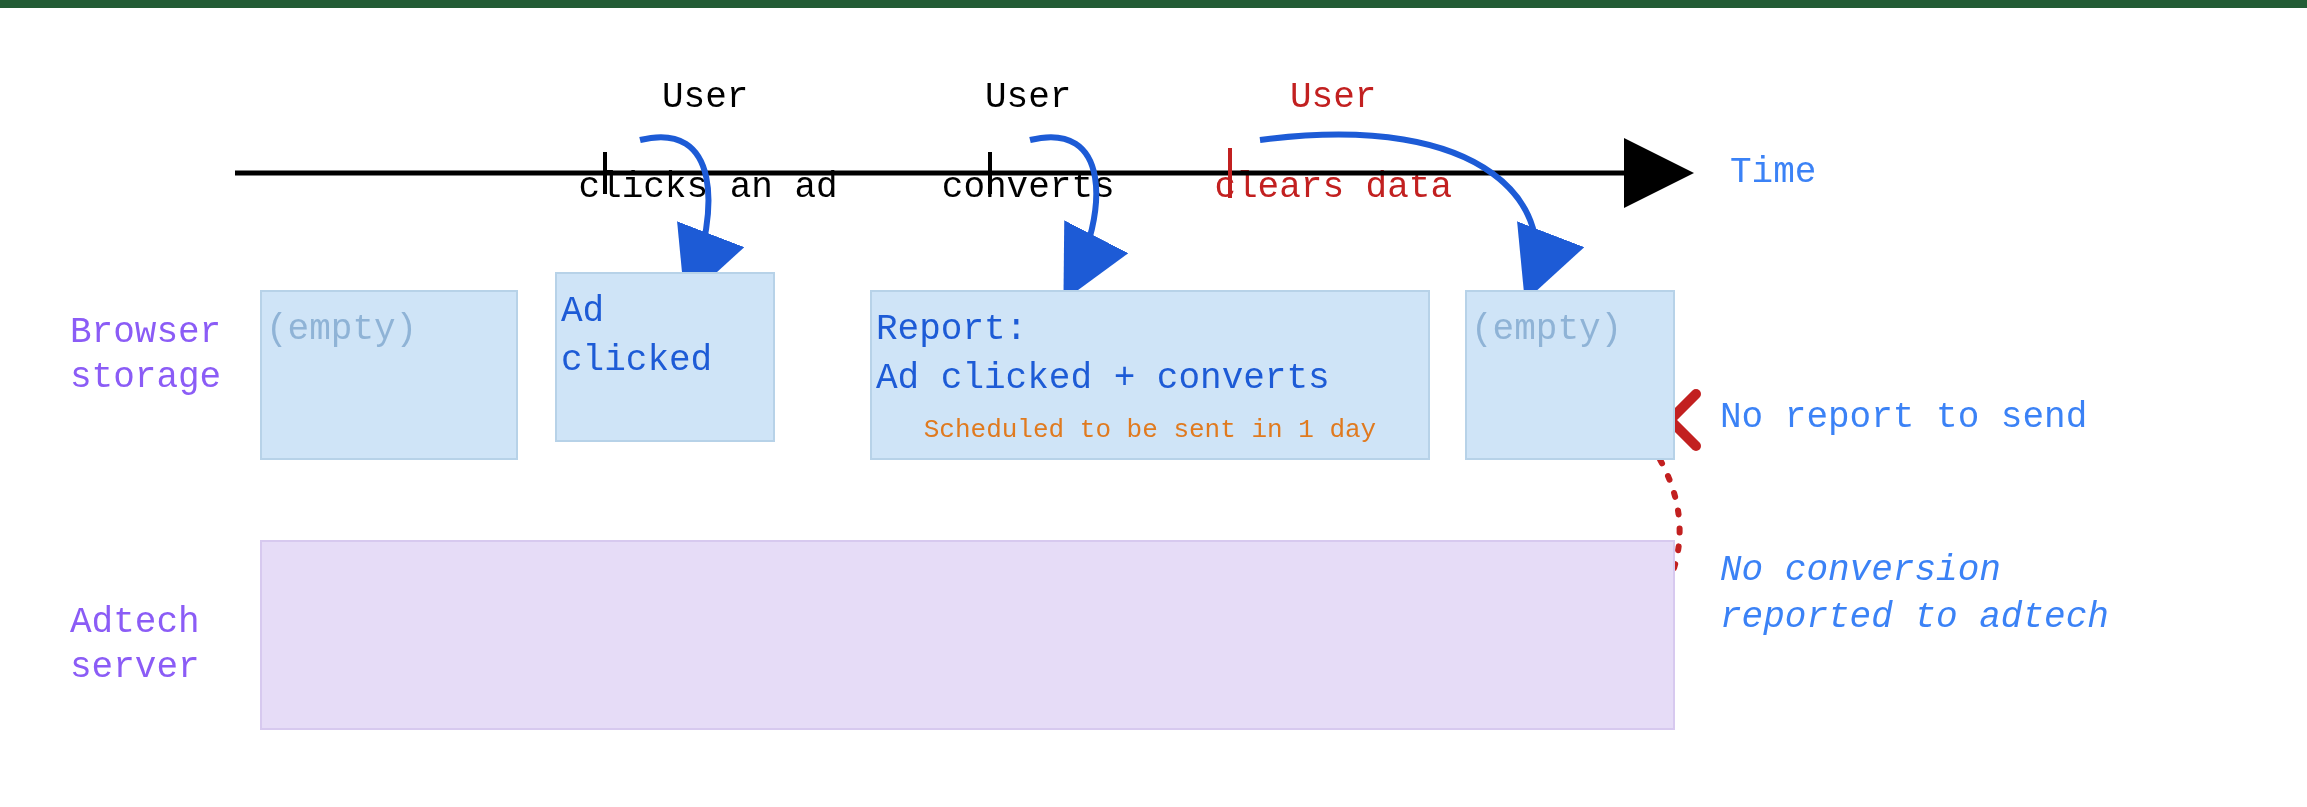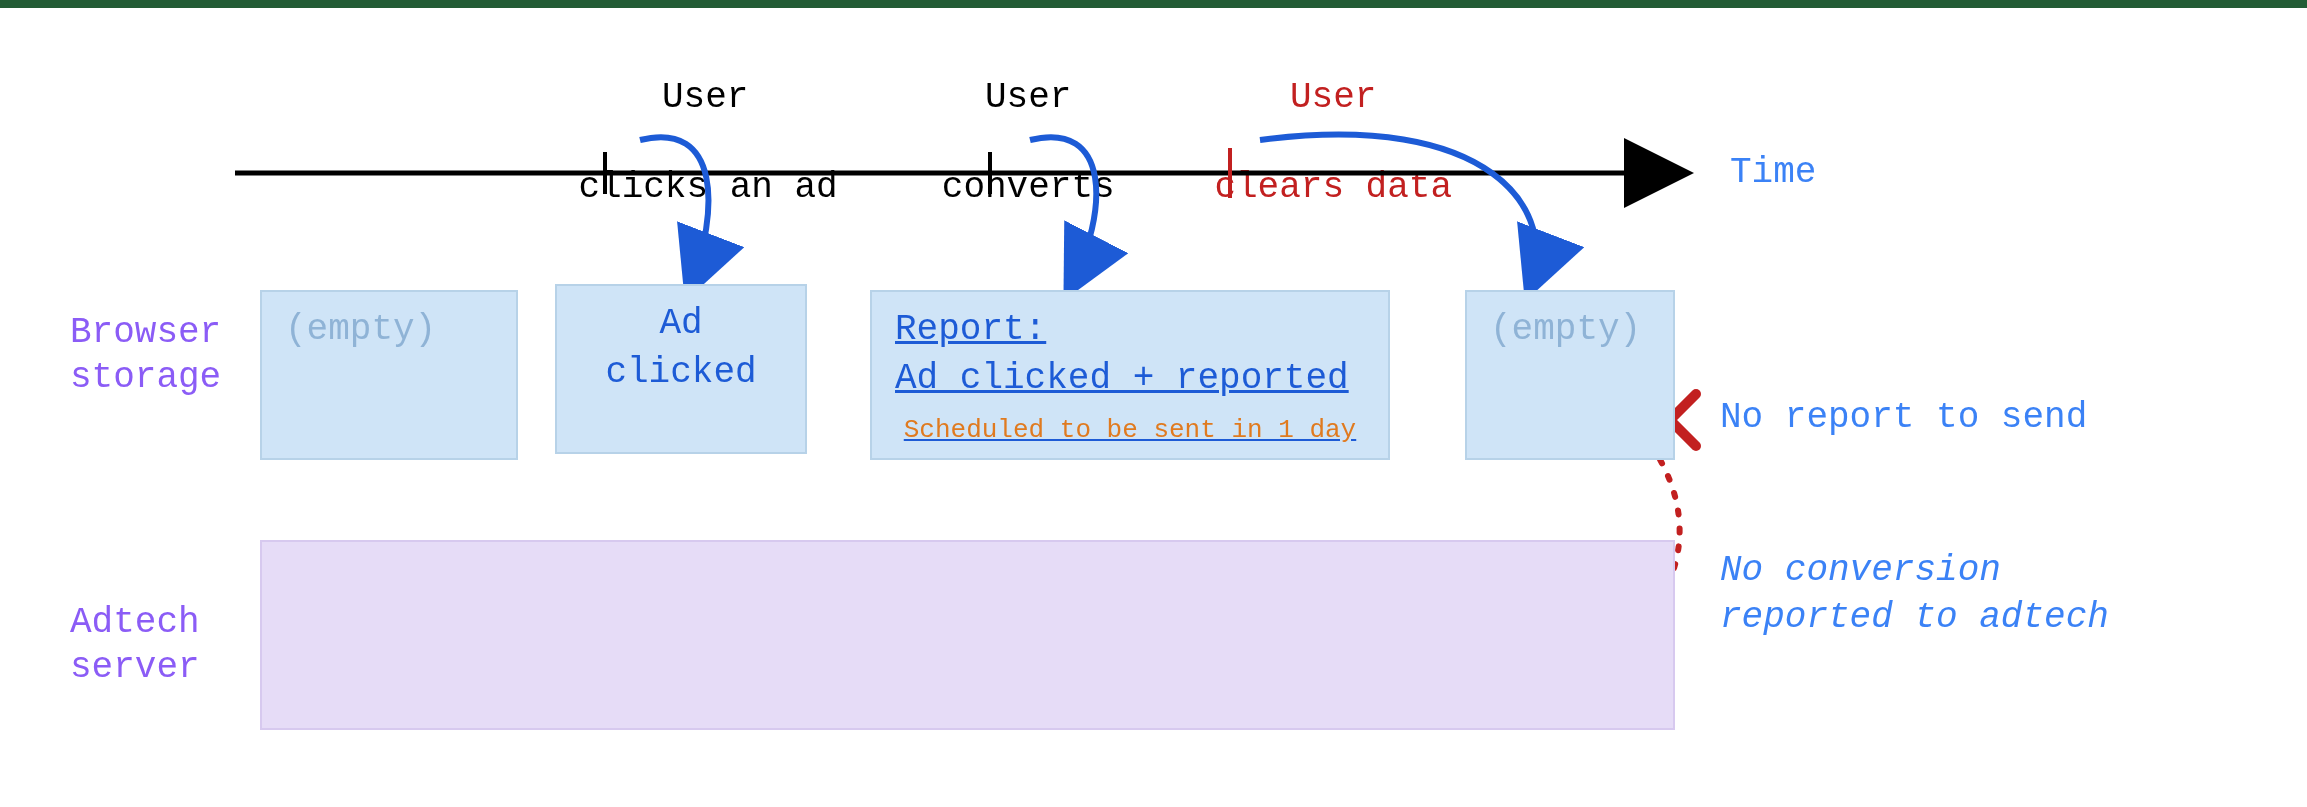--- a/index.html
+++ b/index.html
@@ -39,21 +39,21 @@
     color: #8b5cf6;
     line-height: 1.25;
     white-space: pre;
   }
   .box {
     position: absolute;
     background: #cfe4f7;
     border: 2px solid #b7d2e8;
     font-size: 36px;
     color: #1d5bd6;
-    padding: 14px 23px;
+    padding: 14px 4px;
     box-sizing: border-box;
     line-height: 1.35;
   }
   .box .muted { color: #8fb3d6; }
   .box .title { font-weight: 400; }
   .box .schedule {
     display: block;
     margin-top: 10px;
     font-size: 26px;
     color: #e07a1f;
@@ -132,27 +132,27 @@
   <div class="abs axis-label" style="left:1730px; top:152px;">Time</div>
 
   <div class="abs row-label" style="left:70px; top:310px;">Browser<br>storage</div>
 
   <div class="abs row-label" style="left:70px; top:600px;">Adtech<br>server</div>
 
   <div class="box" style="left:260px; top:290px; width:258px; height:170px;">
     <span class="muted">(empty)</span>
   </div>
 
-  <div class="box" style="left:555px; top:284px; width:252px; height:170px;text-align:center;">
+  <div class="box" style="left:555px; top:272px; width:220px; height:170px;">
     <span class="title">Ad clicked</span>
   </div>
 
-  <div class="box" style="left:870px; top:290px; width:520px; height:170px;text-decoration:underline;">
+  <div class="box" style="left:870px; top:290px; width:560px; height:170px;">
     <span class="title">Report:</span><br>
-    <span class="title">Ad clicked + reported</span>
+    <span class="title">Ad clicked + converts</span>
     <span class="schedule">Scheduled to be sent in 1 day</span>
   </div>
 
   <div class="box" style="left:1465px; top:290px; width:210px; height:170px;">
     <span class="muted">(empty)</span>
   </div>
 
   <div class="server-box" style="left:260px; top:540px; width:1415px; height:190px;"></div>
 
   <div class="abs err-text" style="left:1720px; top:395px;">No report to send</div>

